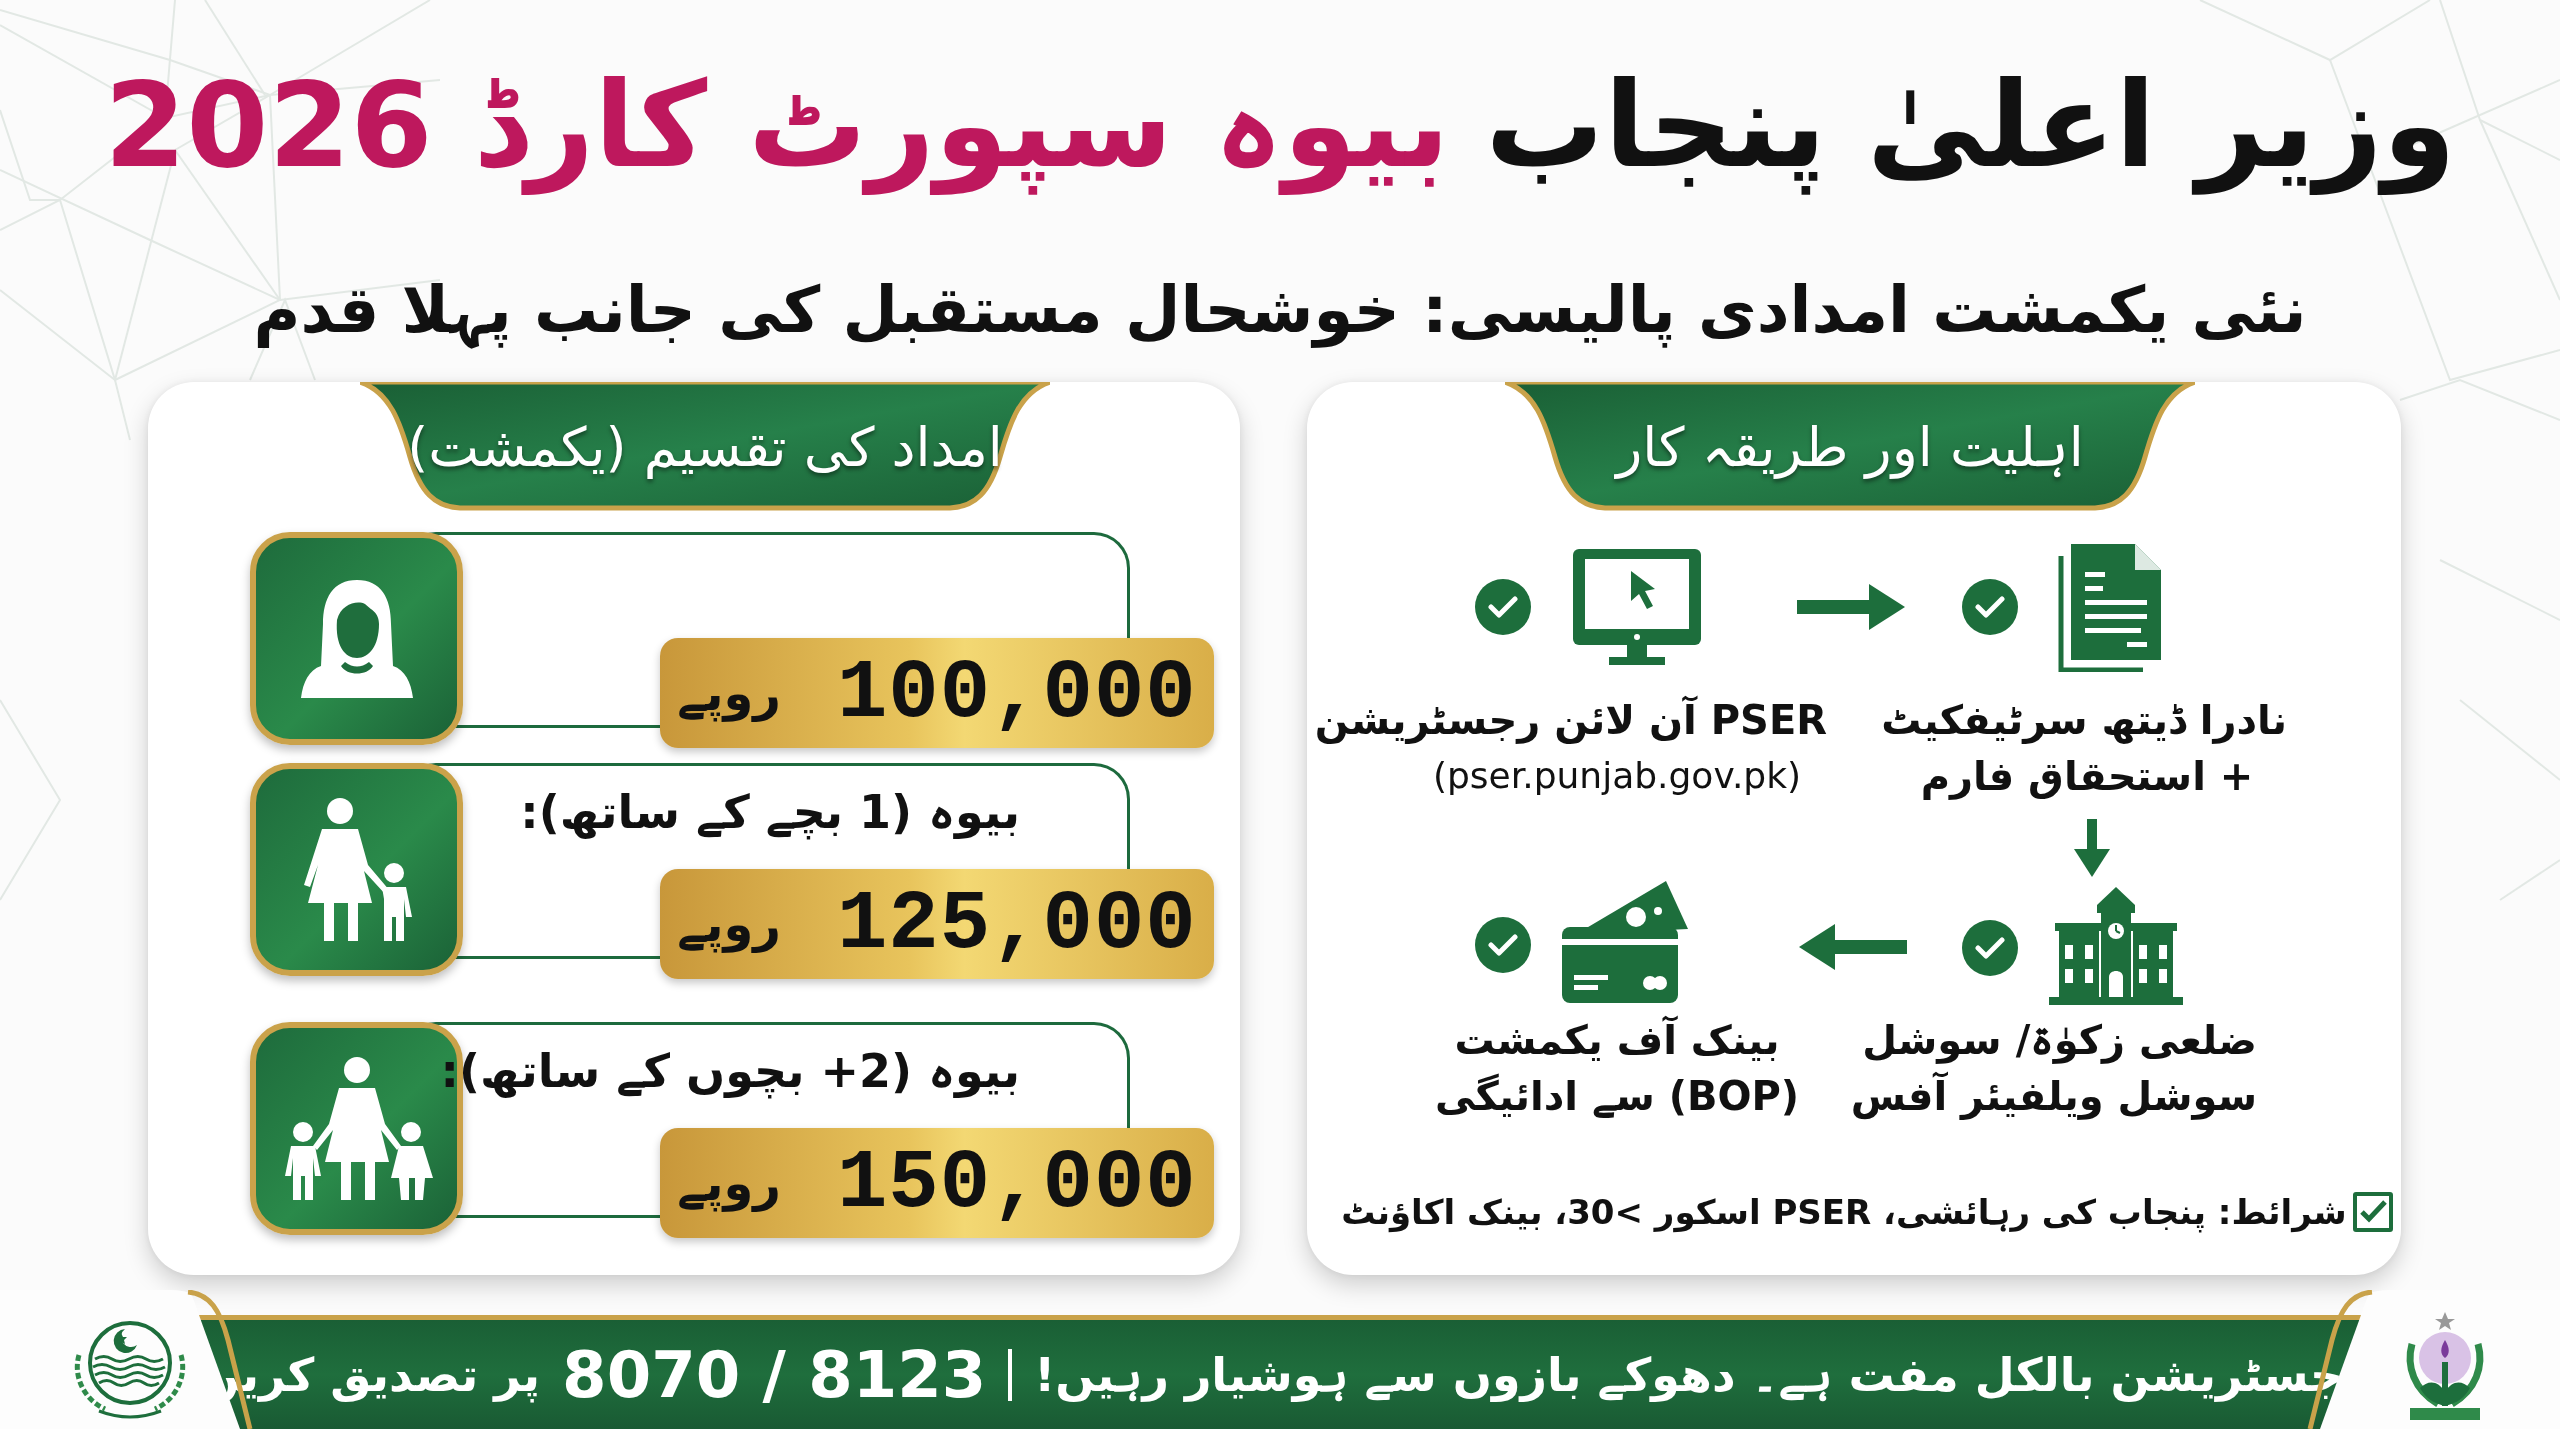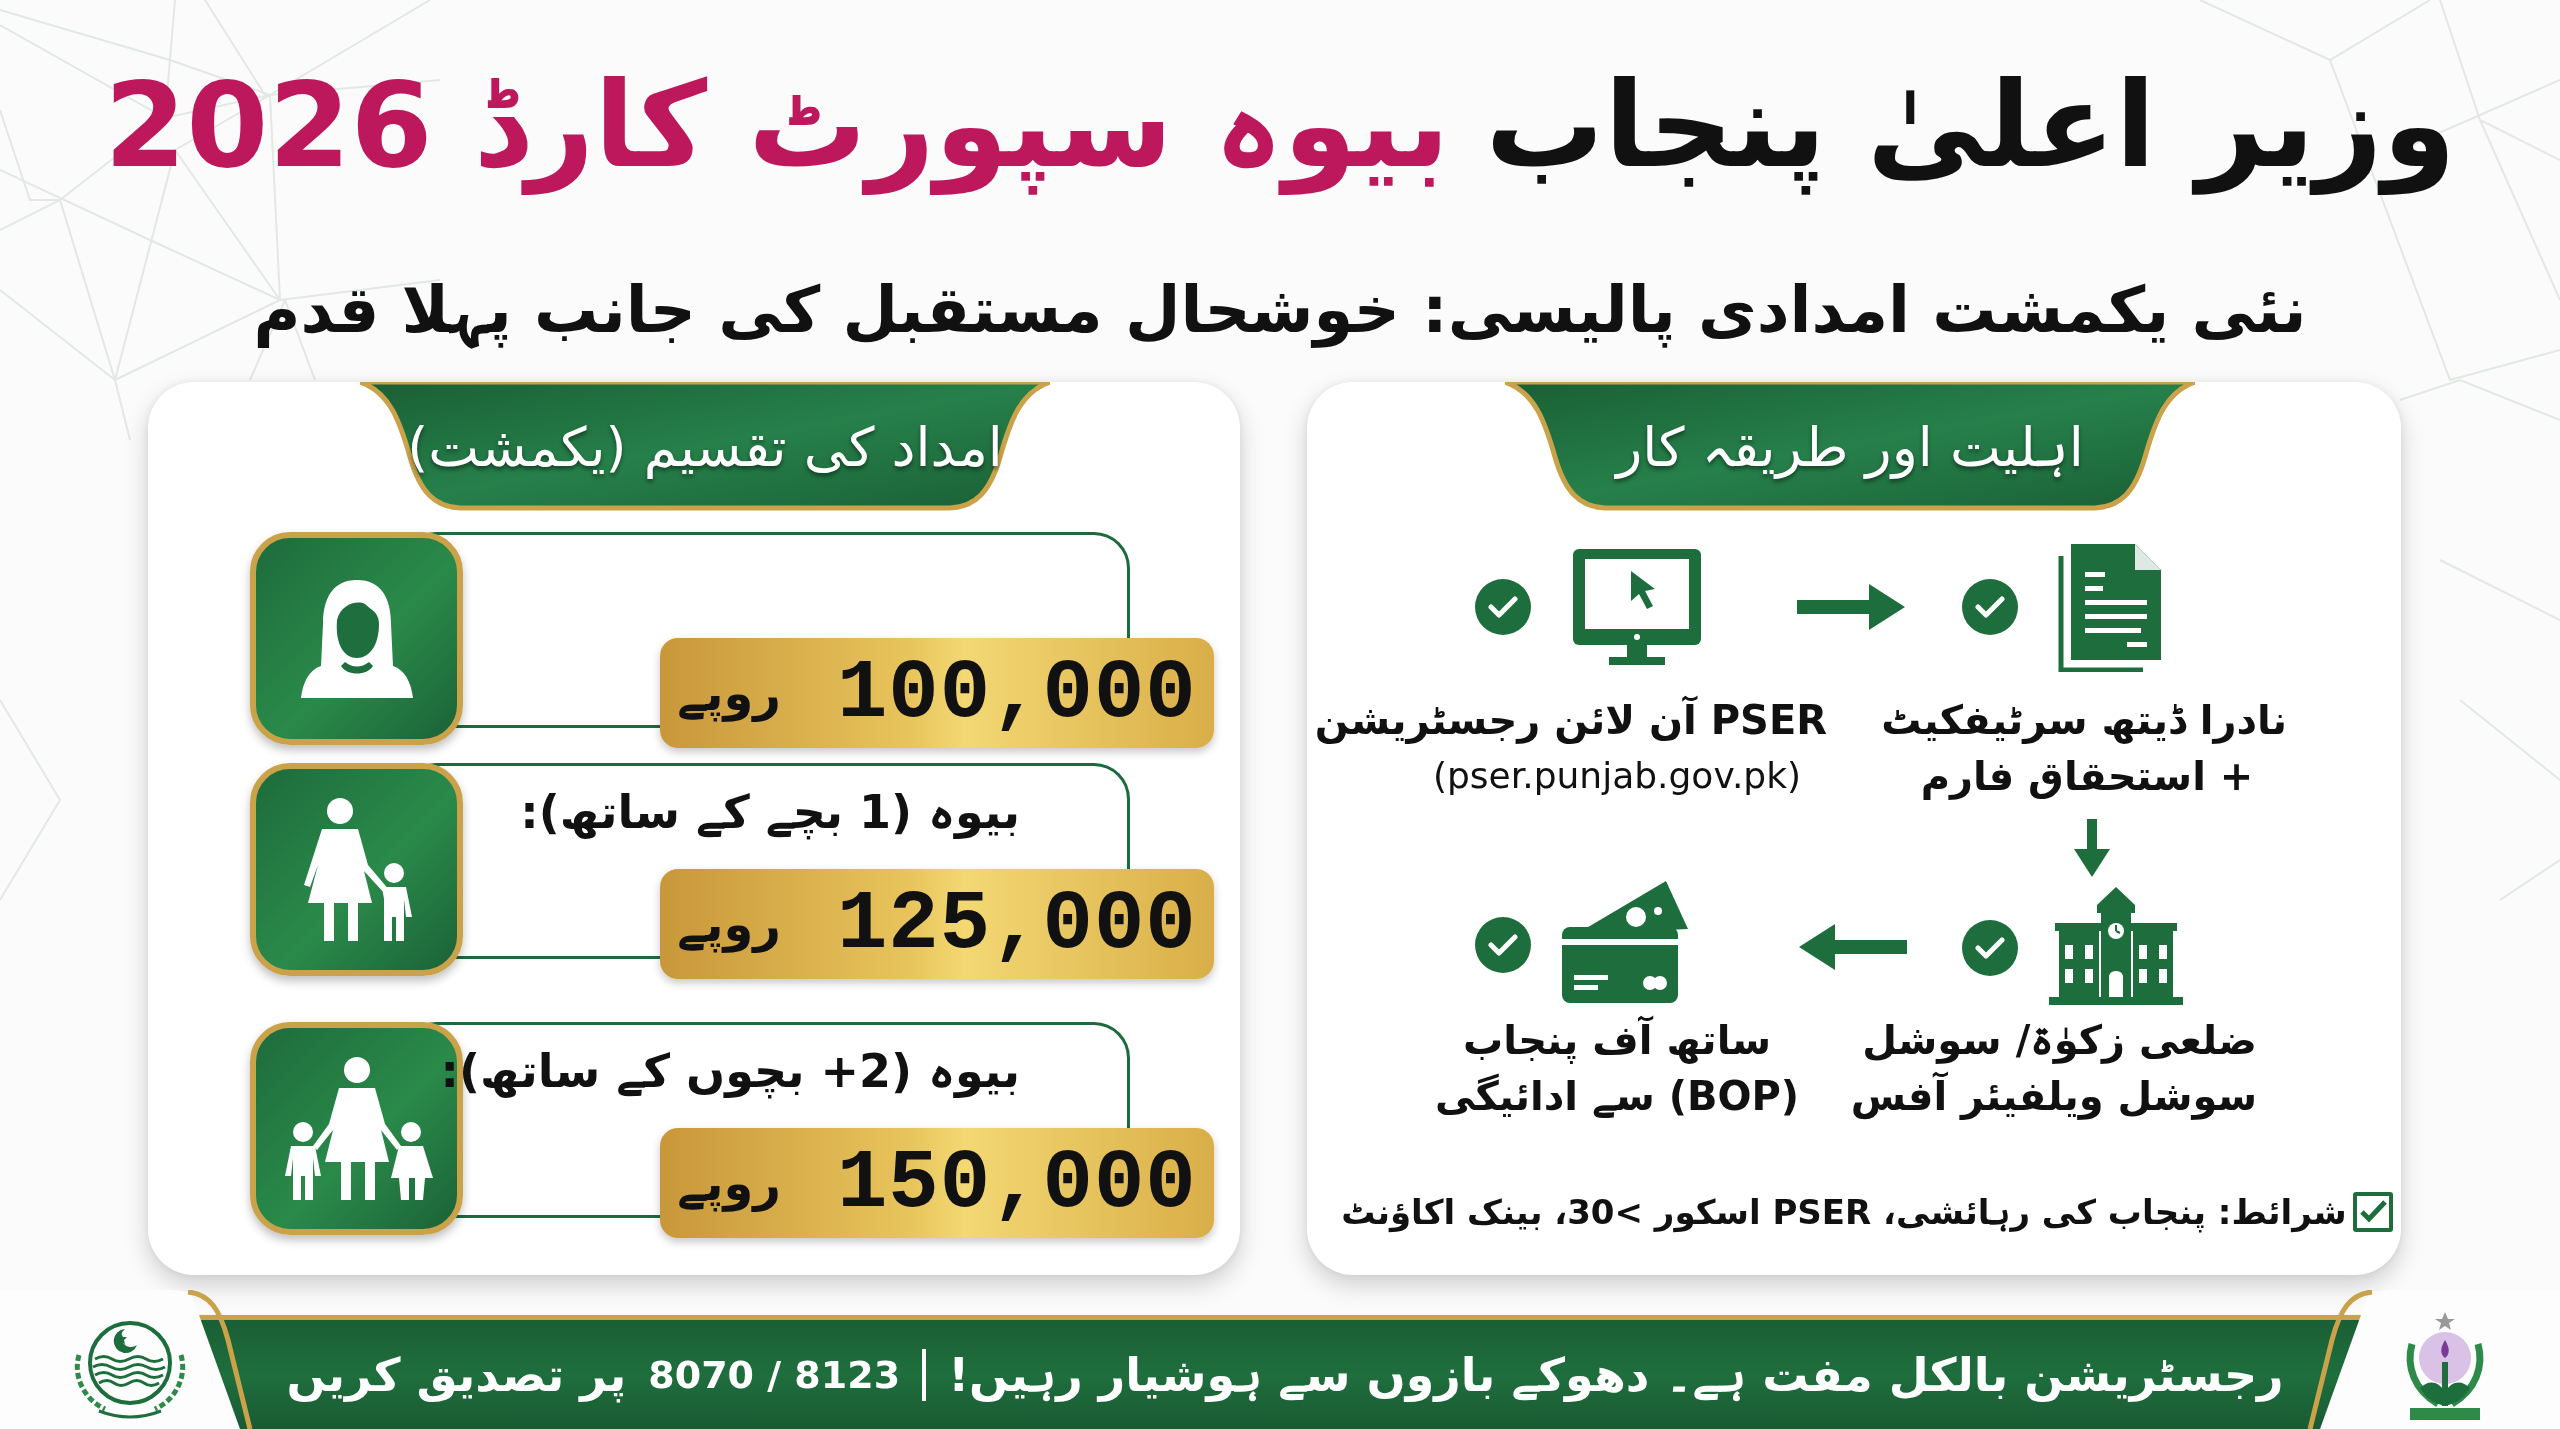--- a/index.html
+++ b/index.html
@@ -108,21 +108,21 @@
     position: absolute; left: 180px; top: 1315px; width: 2210px; height: 114px;
     background: linear-gradient(180deg, #1a5f35 0%, #1f6e3d 50%, #195a33 100%);
     border-top: 5px solid #c9a24a; z-index: 2; box-sizing: border-box;
     display: flex; align-items: center; justify-content: center;
   }
   .footer-text {
     direction: rtl; color: #fff; font-family: "DejaVu Sans", sans-serif; font-weight: bold;
     font-size: 46px; white-space: nowrap; display: flex; align-items: center; gap: 22px;
   }
   .footer-sep { display: inline-block; width: 4px; height: 52px; background: #fff; }
-  .footer-phone { direction: ltr; font-size: 38px; }
+  .footer-phone { direction: ltr; font-size: 64px; }
   .footer-cap {
     position: absolute; top: 1290px; height: 139px; z-index: 3; background: #fdfdfd;
   }
   .footer-cap-left {
     left: 0; width: 240px; border-top-right-radius: 70px;
     clip-path: polygon(0 0, 190px 0, 240px 100%, 0 100%);
   }
   .footer-cap-right {
     right: 0; width: 240px; border-top-left-radius: 70px;
     clip-path: polygon(50px 0, 240px 0, 240px 100%, 0 100%);
@@ -360,21 +360,21 @@
       <circle cx="74" cy="40" r="10" fill="#fff"></circle>
       <circle cx="96" cy="34" r="4" fill="#fff"></circle>
       <rect x="0" y="50" width="116" height="76" rx="8" fill="#1d6e3c"></rect>
       <rect x="0" y="62" width="116" height="6" fill="#fff"></rect>
       <rect x="12" y="98" width="34" height="5" fill="#fff"></rect>
       <rect x="12" y="108" width="24" height="5" fill="#fff"></rect>
       <circle cx="88" cy="106" r="7" fill="#fff"></circle>
       <circle cx="98" cy="106" r="7" fill="#fff"></circle>
     </svg>
     <div class="step-label" style="left:120px;top:630px;width:380px;">
-      <div>ساتھ آف پنجاب</div>
+      <div>بینک آف یکمشت</div>
       <div>(BOP) سے ادائیگی</div>
     </div>
   </div>
 
   <div class="conditions">
     <span class="cond-check">
       <svg width="28" height="24" viewBox="0 0 28 24">
           <path d="M3,12 L10,19 L26,2" stroke="#1d6e3c" stroke-width="5" fill="none"></path>
         </svg>
     </span>

